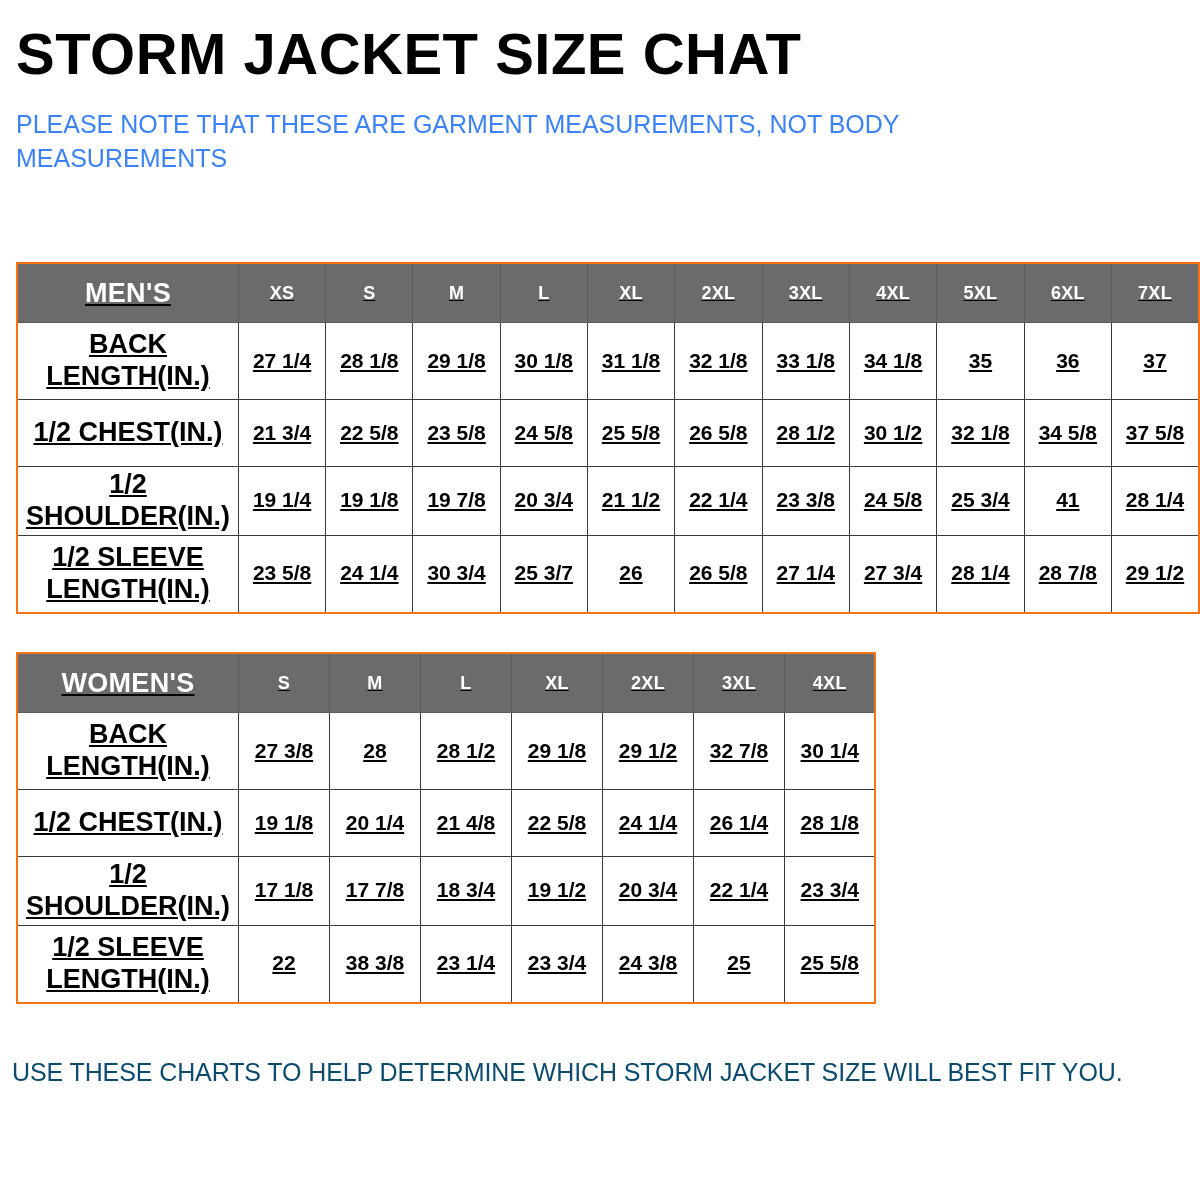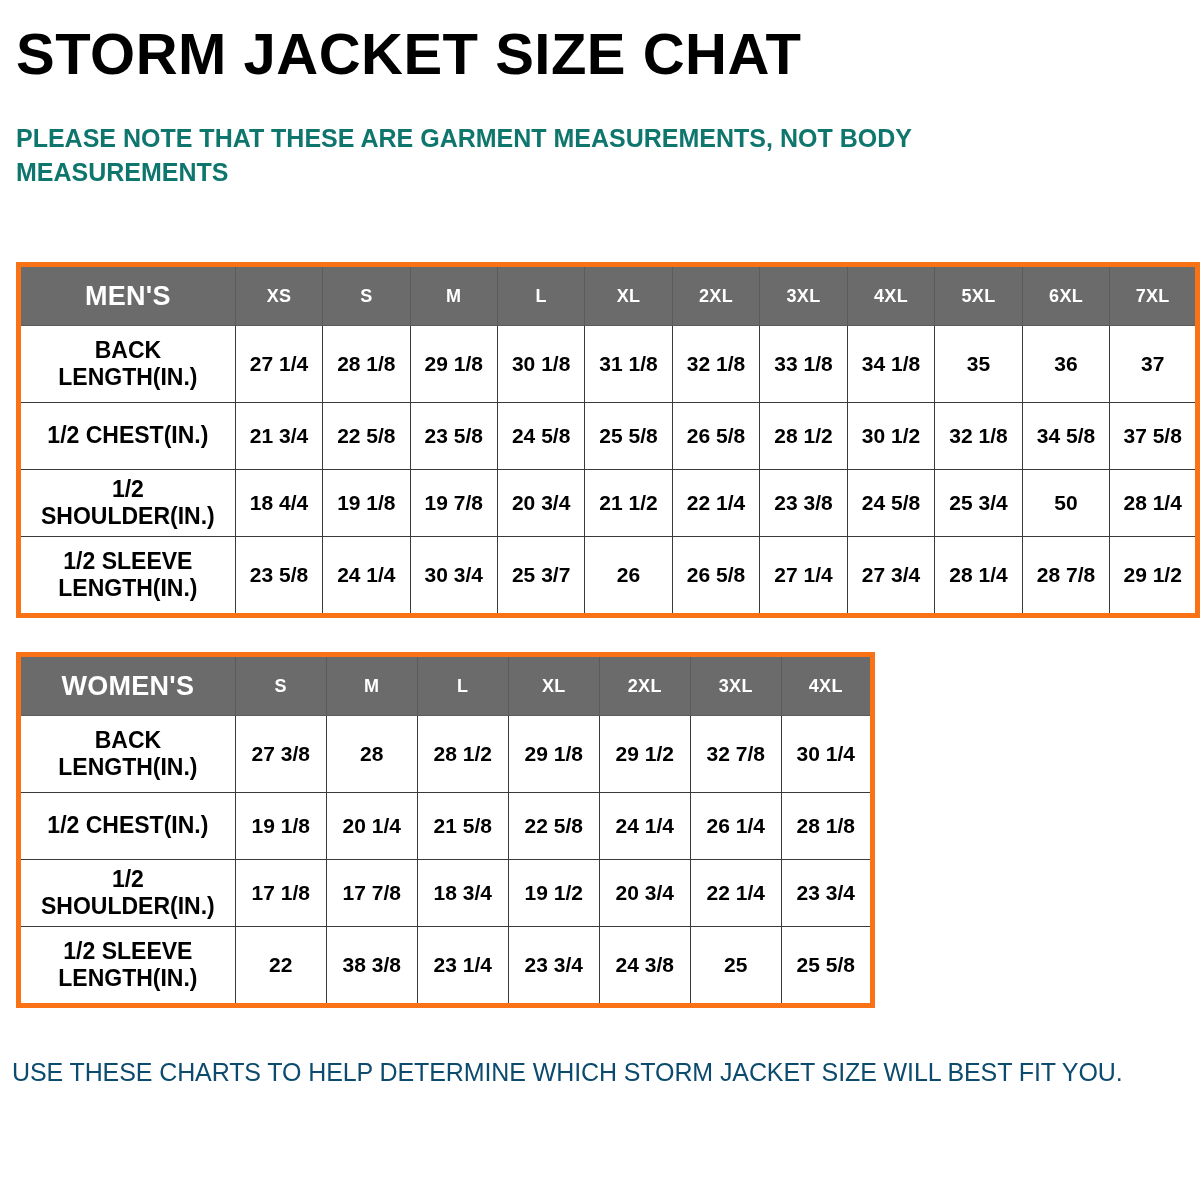--- a/index.html
+++ b/index.html
@@ -33,40 +33,41 @@
     letter-spacing: 0.5px;
     line-height: 1.05;
     color: #000;
     white-space: nowrap;
   }
 
   
   .note {
     position: absolute;
     left: 16px;
-    top: 122px;
+    top: 108px;
     width: 1000px;
     font-size: 25px;
-    font-weight: bold;
+    font-weight: normal;
     line-height: 1.35;
-    color: #0f766e;
+    color: #3b82f6;
     letter-spacing: 0px;
   }
 
   
   .table-wrap {
     position: absolute;
   }
   #mens-wrap  { left: 16px; top: 262px; }
   #womens-wrap{ left: 16px; top: 652px; }
 
   table.size-table {
     border-collapse: collapse;
     table-layout: fixed;
-    border: 5px solid #f97316;
+    border: 2px solid #f97316;
+    text-decoration: underline;
   }
   table.size-table td, table.size-table th {
     border: 1px solid #3a3a3a;
     text-align: center;
     vertical-align: middle;
     padding: 0;
     font-weight: bold;
   }
 
   
@@ -84,23 +85,23 @@
 
   
   table.size-table tbody td {
     background: #ffffff;
     color: #000000;
     font-size: 21px;
     height: 62px;
     line-height: 1.18;
   }
   table.size-table tbody td.row-label {
-    font-size: 23px;
+    font-size: 27px;
     font-weight: bold;
-    padding: 2px 20px;
+    padding: 2px 8px;
   }
   table.size-table tbody tr.tall td {
     height: 72px;
   }
 
   
   #mens-table col.c-label { width: 199px; }
   #mens-table col.c-size  { width: 89px; }
 
   
@@ -185,30 +186,30 @@
             <td>25 5/8</td>
             <td>26 5/8</td>
             <td>28 1/2</td>
             <td>30 1/2</td>
             <td>32 1/8</td>
             <td>34 5/8</td>
             <td>37 5/8</td>
           </tr>
           <tr>
             <td class="row-label">1/2 SHOULDER(IN.)</td>
-            <td>18 4/4</td>
+            <td>19 1/4</td>
             <td>19 1/8</td>
             <td>19 7/8</td>
             <td>20 3/4</td>
             <td>21 1/2</td>
             <td>22 1/4</td>
             <td>23 3/8</td>
             <td>24 5/8</td>
             <td>25 3/4</td>
-            <td>50</td>
+            <td>41</td>
             <td>28 1/4</td>
           </tr>
           <tr class="tall">
             <td class="row-label">1/2 SLEEVE<br>LENGTH(IN.)</td>
             <td>23 5/8</td>
             <td>24 1/4</td>
             <td>30 3/4</td>
             <td>25 3/7</td>
             <td>26</td>
             <td>26 5/8</td>
@@ -254,21 +255,21 @@
             <td>28 1/2</td>
             <td>29 1/8</td>
             <td>29 1/2</td>
             <td>32 7/8</td>
             <td>30 1/4</td>
           </tr>
           <tr>
             <td class="row-label">1/2 CHEST(IN.)</td>
             <td>19 1/8</td>
             <td>20 1/4</td>
-            <td>21 5/8</td>
+            <td>21 4/8</td>
             <td>22 5/8</td>
             <td>24 1/4</td>
             <td>26 1/4</td>
             <td>28 1/8</td>
           </tr>
           <tr>
             <td class="row-label">1/2 SHOULDER(IN.)</td>
             <td>17 1/8</td>
             <td>17 7/8</td>
             <td>18 3/4</td>

